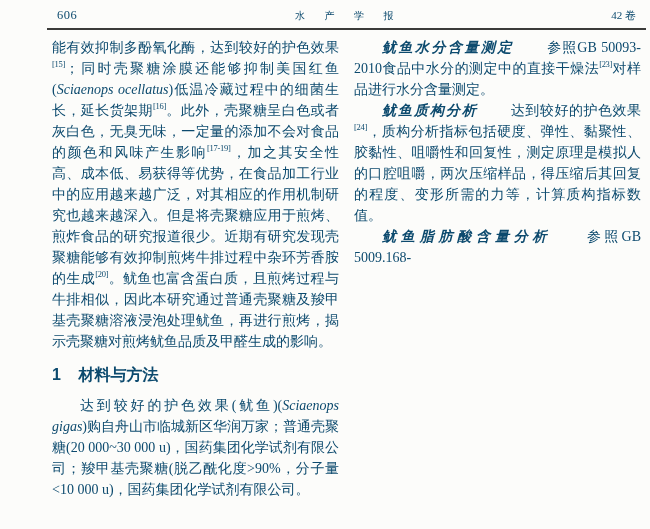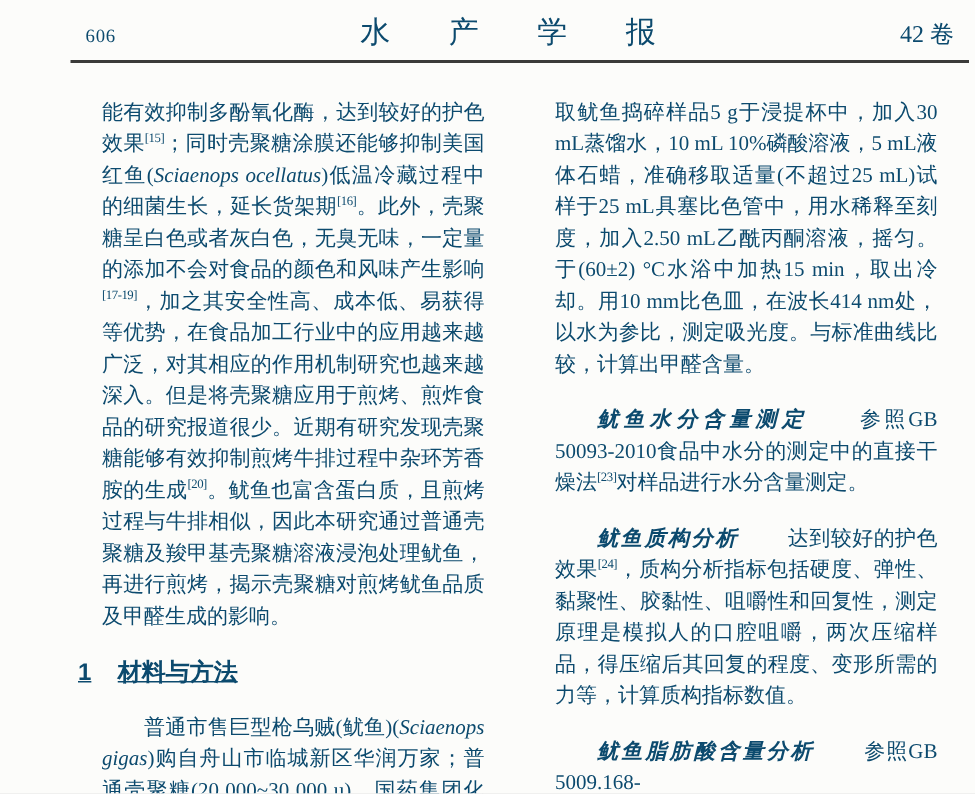--- a/index.html
+++ b/index.html
@@ -14,48 +14,47 @@
     padding-left:43px;
   }
   
   .header{
     display:flex;justify-content:space-between;align-items:baseline;
     padding:8px 10px 5px 10px;
     margin:0 4px;
     border-bottom:2px solid #3b3b39;
   }
   .page-num{font-size:12.5px;letter-spacing:.5px;}
-  .journal-title{font-size:20px;letter-spacing:.85em;text-indent:.85em;font-weight:500;}
-  .volume{font-size:16px;text-align:right;}
+  .journal-title{font-size:10px;letter-spacing:.85em;text-indent:.85em;font-weight:500;}
+  .volume{font-size:11px;text-align:right;}
   
   .columns{
     display:flex;gap:15px;
     padding:7px 9px 0 9px;
     box-sizing:border-box;
   }
   .col{width:306px;box-sizing:border-box;}
   .para{
     font-size:14px;line-height:21px;
     text-align:justify;
-    margin:16px;
+    margin:0;
   }
   .para.indent{text-indent:2em;}
   sup.ref{font-size:8.5px;line-height:0;vertical-align:super;letter-spacing:-0.3px;}
   .latin-italic{font-style:italic;}
   .runin{
     font-weight:bold;font-style:italic;
     letter-spacing:1.5px;
   }
   .gap{display:inline-block;width:2.3em;}
   
   .h1{
     font-family:"Liberation Sans","DejaVu Sans",sans-serif;
     font-size:16px;font-weight:600;
     margin:13px 0 9px 0;
-    text-decoration:underline;
   }
   .h1 .sec-num{margin-right:1.1em;}
   .h2{
     font-family:"Liberation Sans","DejaVu Sans",sans-serif;
     font-size:14.5px;font-weight:700;
     margin:2px 0 9px 0;
   }
   .h2 .sec-num{margin-right:.8em;}
 </style>
 </head>
@@ -72,24 +71,23 @@
   <div class="columns">
 
     <div class="col">
       <p class="para"><span>能有效抑制多酚氧化酶，达到较好的护色效果</span><sup class="ref">[15]</sup><span>；同时壳聚糖涂膜还能够抑制美国红鱼(</span><span class="latin-italic">Sciaenops ocellatus</span><span>)低温冷藏过程中的细菌生长，延长货架期</span><sup class="ref">[16]</sup><span>。此外，壳聚糖呈白色或者灰白色，无臭无味，一定量的添加不会对食品的颜色和风味产生影响</span><sup class="ref">[17-19]</sup><span>，加之其安全性高、成本低、易获得等优势，在食品加工行业中的应用越来越广泛，对其相应的作用机制研究也越来越深入。但是将壳聚糖应用于煎烤、煎炸食品的研究报道很少。近期有研究发现壳聚糖能够有效抑制煎烤牛排过程中杂环芳香胺的生成</span><sup class="ref">[20]</sup><span>。鱿鱼也富含蛋白质，且煎烤过程与牛排相似，因此本研究通过普通壳聚糖及羧甲基壳聚糖溶液浸泡处理鱿鱼，再进行煎烤，揭示壳聚糖对煎烤鱿鱼品质及甲醛生成的影响。</span></p>
 
       <h2 class="h1">
         <span class="sec-num">1</span><span>材料与方法</span>
       </h2>
 
 
-      <p class="para indent"><span>普通市售巨型枪乌贼(鱿鱼)(</span><span class="latin-italic">Sciaenops gigas</span><span>)购自舟山市临城新区华润万家；普通壳聚糖(20 000~30 000 u)，国药集团化学试剂有限公司；羧甲基壳聚糖(脱乙酰化度&gt;90%，分子量&lt;10 000 u)，国药集团化学试剂有限公司。</span></p>
+      <p class="para indent"><span>达到较好的护色效果(鱿鱼)(</span><span class="latin-italic">Sciaenops gigas</span><span>)购自舟山市临城新区华润万家；普通壳聚糖(20 000~30 000 u)，国药集团化学试剂有限公司；羧甲基壳聚糖(脱乙酰化度&gt;90%，分子量&lt;10 000 u)，国药集团化学试剂有限公司。</span></p>
     </div>
 
     <div class="col" id="right-col">
-        <p class="para"><span>取鱿鱼捣碎样品5 g于浸提杯中，加入30 mL蒸馏水，10 mL 10%磷酸溶液，5 mL液体石蜡，准确移取适量(不超过25 mL)试样于25 mL具塞比色管中，用水稀释至刻度，加入2.50 mL乙酰丙酮溶液，摇匀。于(60±2) °C水浴中加热15 min，取出冷却。用10 mm比色皿，在波长414 nm处，以水为参比，测定吸光度。与标准曲线比较，计算出甲醛含量。</span></p>
         <p class="para indent"><span class="runin">鱿鱼水分含量测定</span><span class="gap"></span><span>参照GB 50093-2010食品中水分的测定中的直接干燥法</span><sup class="ref">[23]</sup><span>对样品进行水分含量测定。</span></p>
         <p class="para indent"><span class="runin">鱿鱼质构分析</span><span class="gap"></span><span>达到较好的护色效果</span><sup class="ref">[24]</sup><span>，质构分析指标包括硬度、弹性、黏聚性、胶黏性、咀嚼性和回复性，测定原理是模拟人的口腔咀嚼，两次压缩样品，得压缩后其回复的程度、变形所需的力等，计算质构指标数值。</span></p>
         <p class="para indent"><span class="runin">鱿鱼脂肪酸含量分析</span><span class="gap"></span><span>参照GB 5009.168-</span></p>
       </div>
 
   </div>
 </div>
 
 </body></html>

